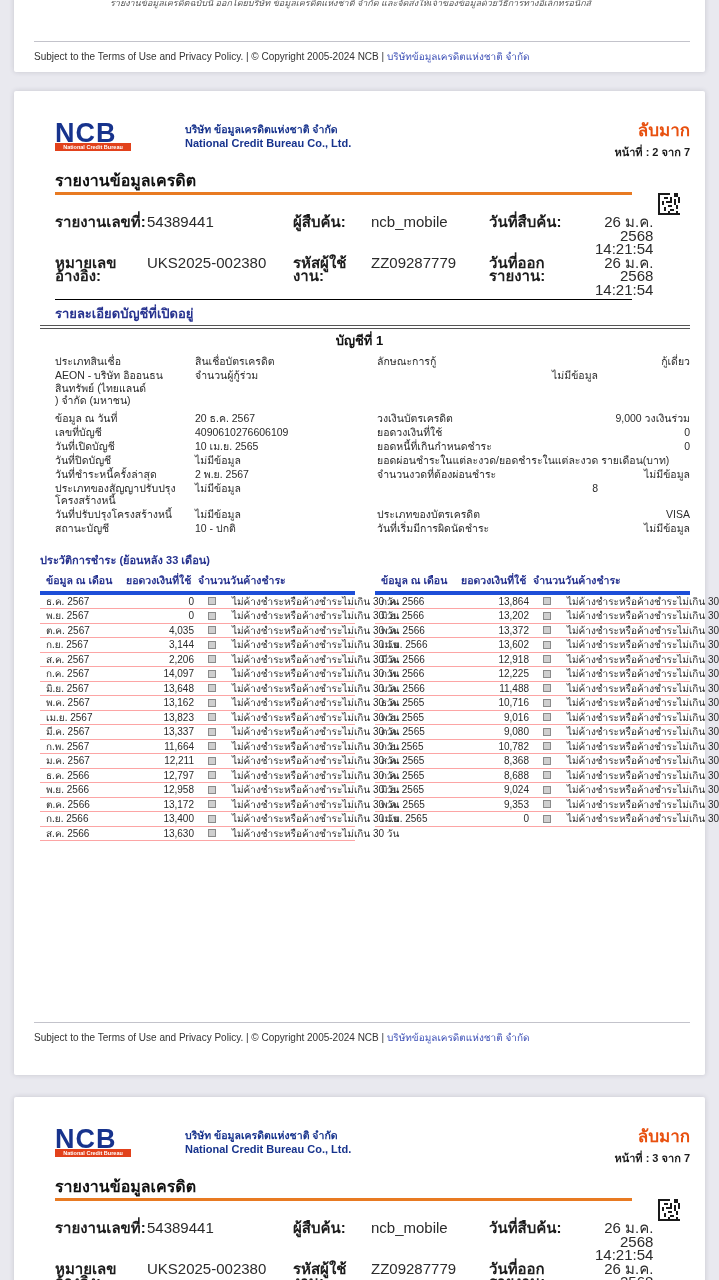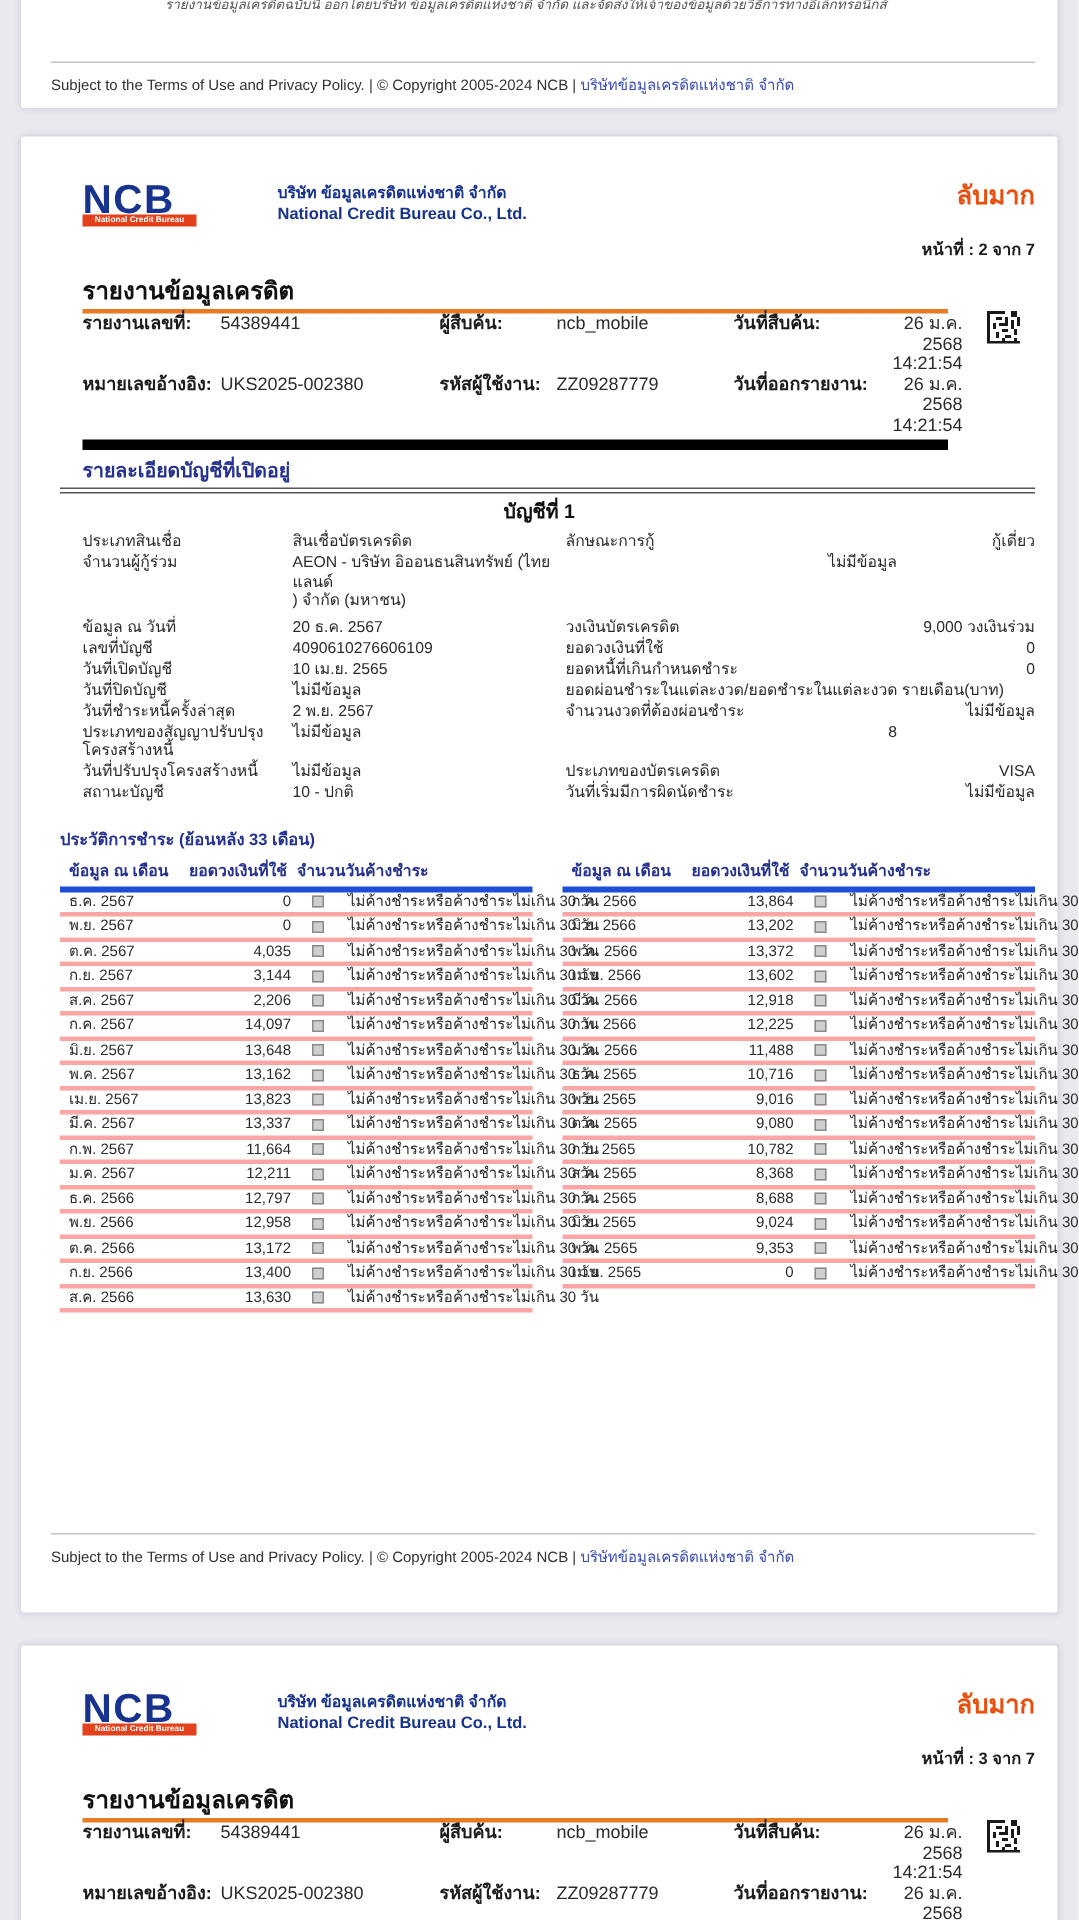--- a/index.html
+++ b/index.html
@@ -21,32 +21,32 @@
   
   .ncb-head{display:flex;align-items:flex-start;margin:30px 15px 0 41px;}
   .logo{width:128px;flex:none;}
   .logo-ncb{font-size:27px;font-weight:bold;color:#17338d;line-height:25px;letter-spacing:1px;}
   .logo-bar{width:76px;background:#e2411b;color:#fff;font-size:5.5px;font-weight:bold;text-align:center;padding:1px 0;margin-top:-3px;line-height:6px;}
   .company{margin-left:2px;padding-top:2px;}
   .company-th{font-size:10.5px;font-weight:bold;color:#17338d;line-height:13px;}
   .company-en{font-size:11px;font-weight:bold;color:#17338d;line-height:14px;}
   .conf{margin-left:auto;text-align:right;padding-top:1px;}
   .conf-main{color:#e8500f;font-weight:bold;font-size:17px;line-height:18px;}
-  .conf-page{font-size:11px;font-weight:bold;color:#1c1c1c;margin-top:17px;}
+  .conf-page{font-size:11px;font-weight:bold;color:#1c1c1c;margin-top:3px;}
 
   .report-title{font-size:16px;font-weight:bold;color:#101010;margin:10px 15px 0 41px;line-height:19px;}
 
   .meta-zone{position:relative;margin:2px 15px 0 41px;}
   .title-rule{height:3px;background:#e87a22;width:calc(100% - 58px);}
   .qr{position:absolute;right:10px;top:1px;width:22px;height:22px;}
   .meta-grid{
     width:calc(100% - 58px);
     display:grid;grid-template-columns:92px 146px 78px 118px 106px 1fr;
-    font-size:12px;line-height:13.5px;
-    border-bottom:7px solid #000000;padding:0 0 3px;
+    font-size:15px;line-height:13.5px;
+    border-bottom:1px solid #000000;padding:20px 0 3px;
   }
   .ml{font-weight:bold;color:#1c1c1c;}
   .mv{color:#2b2b2b;}
   .mv-r{text-align:right;}
 
   .section-title{margin:6px 15px 0 41px;font-size:13px;font-weight:bold;color:#26328f;line-height:16px;}
   .dbl-line{margin:3px 15px 0 26px;border-top:1px solid #555;border-bottom:1px solid #555;height:2px;}
 
   .acc-title{text-align:center;font-weight:bold;font-size:13px;color:#101010;margin-top:4px;line-height:16px;}
 
@@ -55,21 +55,21 @@
   .drow .dc1{white-space:pre-line;}
   .drow .dc2{white-space:nowrap;}
   .drow .dc3{text-align:right;}
   .details .drow:nth-child(3){margin-top:5px;}
 
   .hist-title{margin:18px 15px 0 26px;font-size:11px;font-weight:bold;color:#26328f;line-height:14px;}
   .hist-zone{display:flex;gap:20px;margin:4px 15px 0 26px;}
   .hist-table{flex:1;min-width:0;}
   .hist-head{display:grid;grid-template-columns:86px 72px 1fr;font-size:10.5px;font-weight:bold;color:#26328f;border-bottom:4px solid #1d4ed8;padding:1px 0 2px;}
   .hist-head .hh0{padding-left:6px;}
-  .hrow{display:grid;grid-template-columns:86px 72px 1fr;font-size:10px;height:13.5px;line-height:13px;border-bottom:3px solid #fca5a5;align-items:center;}
+  .hrow{display:grid;grid-template-columns:86px 72px 1fr;font-size:10px;height:13.5px;line-height:13px;border-bottom:1px solid #fca5a5;align-items:center;}
   .hrow .hm{padding-left:6px;white-space:nowrap;}
   .hrow .ha{text-align:right;padding-right:4px;}
   .hrow .hs{display:flex;align-items:center;gap:16px;padding-left:10px;white-space:nowrap;min-width:0;}
   .sticon{width:8px;height:8px;background:#cfcfcf;border:1px solid #8a8a8a;box-sizing:border-box;flex:none;}
 
   .pfoot{position:absolute;left:20px;right:15px;bottom:30px;font-size:10px;color:#333;}
   .pfoot-rule{border-top:1px solid #c3c3cb;margin-bottom:7px;}
   .pfoot-link{color:#3a4db5;}
   .p1 .pfoot{bottom:8px;}
   .p1 .disclaimer{position:absolute;top:38px;left:96px;right:18px;font-style:italic;font-size:9px;color:#555;line-height:11px;}
@@ -131,23 +131,23 @@
 
   <div class="acc-title">บัญชีที่ 1</div>
   <div class="details" id="acc1-rows">
       <div class="drow">
         <span class="dc dc0">ประเภทสินเชื่อ</span>
         <span class="dc dc1">สินเชื่อบัตรเครดิต</span>
         <span class="dc dc2">ลักษณะการกู้</span>
         <span class="dc dc3">กู้เดี่ยว</span>
       </div>
       <div class="drow">
-        <span class="dc dc2">จำนวนผู้กู้ร่วม</span>
         <span class="dc dc1">AEON - บริษัท อิออนธนสินทรัพย์ (ไทยแลนด์
 ) จำกัด (มหาชน)</span>
+        <span class="dc dc2">จำนวนผู้กู้ร่วม</span>
         <span class="dc dc3">ไม่มีข้อมูล</span>
       </div>
       <div class="drow">
         <span class="dc dc0">ข้อมูล ณ วันที่</span>
         <span class="dc dc1">20 ธ.ค. 2567</span>
         <span class="dc dc2">วงเงินบัตรเครดิต</span>
         <span class="dc dc3">9,000 วงเงินร่วม</span>
       </div>
       <div class="drow">
         <span class="dc dc0">เลขที่บัญชี</span>

